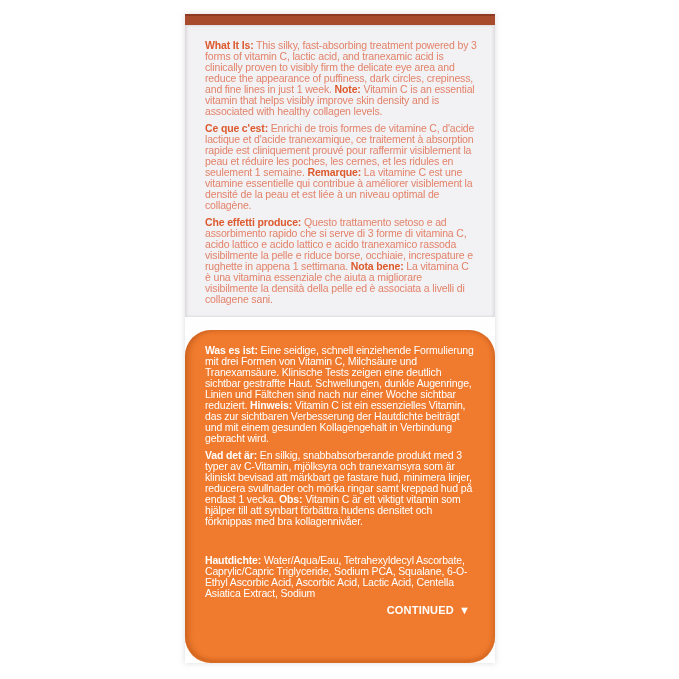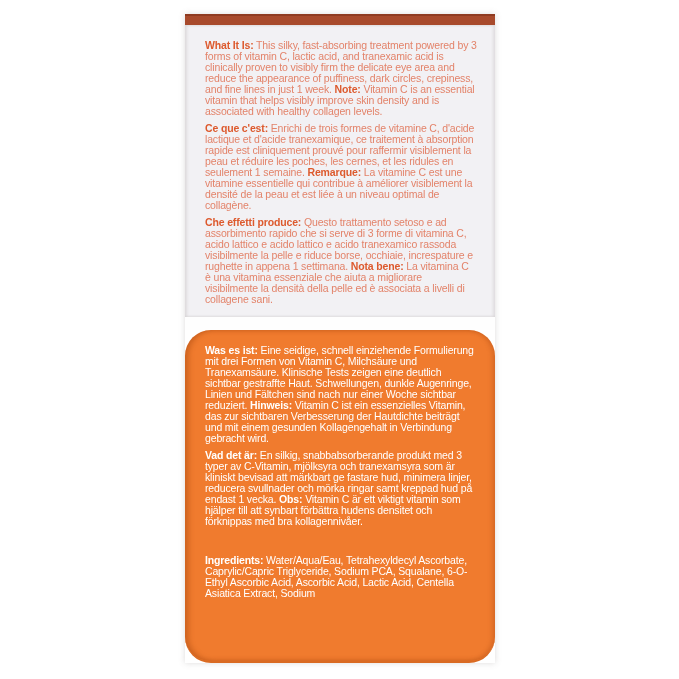--- a/index.html
+++ b/index.html
@@ -92,18 +92,22 @@
       <p class="pkg-paragraph"><b>What It Is:</b><span> This silky, fast-absorbing treatment powered by 3 forms of vitamin C, lactic acid, and tranexamic acid is clinically proven to visibly firm the delicate eye area and reduce the appearance of puffiness, dark circles, crepiness, and fine lines in just 1 week. </span><b>Note:</b><span> Vitamin C is an essential vitamin that helps visibly improve skin density and is associated with healthy collagen levels.</span></p>
       <p class="pkg-paragraph"><b>Ce que c'est:</b><span> Enrichi de trois formes de vitamine C, d'acide lactique et d'acide tranexamique, ce traitement à absorption rapide est cliniquement prouvé pour raffermir visiblement la peau et réduire les poches, les cernes, et les ridules en seulement 1 semaine. </span><b>Remarque:</b><span> La vitamine C est une vitamine essentielle qui contribue à améliorer visiblement la densité de la peau et est liée à un niveau optimal de collagène.</span></p>
       <p class="pkg-paragraph"><b>Che effetti produce:</b><span> Questo trattamento setoso e ad assorbimento rapido che si serve di 3 forme di vitamina C, acido lattico e acido lattico e acido tranexamico rassoda visibilmente la pelle e riduce borse, occhiaie, increspature e rughette in appena 1 settimana. </span><b>Nota bene:</b><span> La vitamina C è una vitamina essenziale che aiuta a migliorare visibilmente la densità della pelle ed è associata a livelli di collagene sani.</span></p>
     </div>
 
     <div class="divider"></div>
 
     <div class="panel orange-panel">
       <p class="pkg-paragraph"><b>Was es ist:</b><span> Eine seidige, schnell einziehende Formulierung mit drei Formen von Vitamin C, Milchsäure und Tranexamsäure. Klinische Tests zeigen eine deutlich sichtbar gestraffte Haut. Schwellungen, dunkle Augenringe, Linien und Fältchen sind nach nur einer Woche sichtbar reduziert. </span><b>Hinweis:</b><span> Vitamin C ist ein essenzielles Vitamin, das zur sichtbaren Verbesserung der Hautdichte beiträgt und mit einem gesunden Kollagengehalt in Verbindung gebracht wird.</span></p>
       <p class="pkg-paragraph"><b>Vad det är:</b><span> En silkig, snabbabsorberande produkt med 3 typer av C-Vitamin, mjölksyra och tranexamsyra som är kliniskt bevisad att märkbart ge fastare hud, minimera linjer, reducera svullnader och mörka ringar samt kreppad hud på endast 1 vecka. </span><b>Obs:</b><span> Vitamin C är ett viktigt vitamin som hjälper till att synbart förbättra hudens densitet och förknippas med bra kollagennivåer.</span></p>
-      <p class="pkg-paragraph ingredients"><b>Ingredients:</b><span> Water/Aqua/Eau, Tetrahexyldecyl Ascorbate, Caprylic/Capric Triglyceride, Sodium PCA, Squalane, 6-O-Ethyl Ascorbic Acid, Ascorbic Acid, Lactic Acid, Centella Asiatica Extract, Sodium</span></p>
+      <p class="pkg-paragraph ingredients"><b>Hautdichte:</b><span> Water/Aqua/Eau, Tetrahexyldecyl Ascorbate, Caprylic/Capric Triglyceride, Sodium PCA, Squalane, 6-O-Ethyl Ascorbic Acid, Ascorbic Acid, Lactic Acid, Centella Asiatica Extract, Sodium</span></p>
 
+      <div class="continued-row">
+        <span>CONTINUED</span>
+        <span class="tri-icon">▼</span>
+      </div>
     </div>
 
   </div>
 </div>
 
 </body></html>

